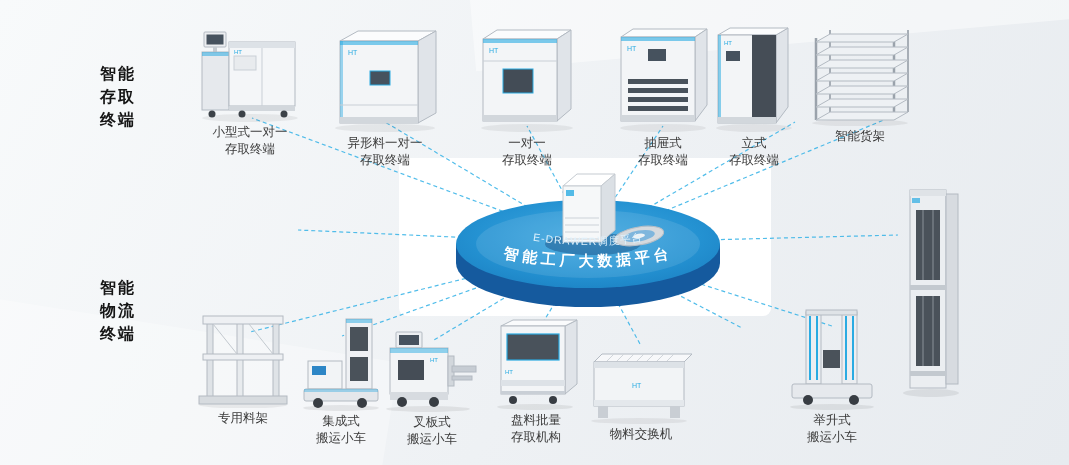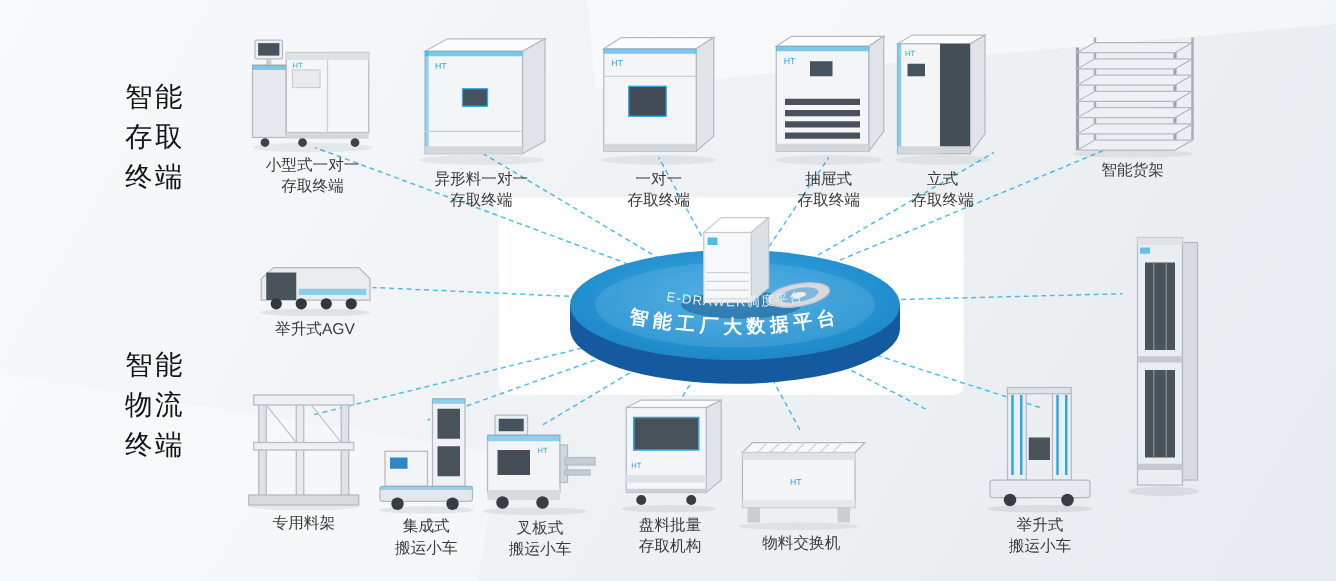--- a/index.html
+++ b/index.html
@@ -5,38 +5,38 @@
   * { margin:0; padding:0; box-sizing:border-box; }
   body { font-family:"Liberation Sans","DejaVu Sans",sans-serif; background:#e9edf1; }
   .stage { position:relative; width:1069px; height:465px; overflow:hidden;
            background:linear-gradient(120deg,#f8fafb 0%,#eef1f4 55%,#e7ebef 100%); }
   .deco { position:absolute; background:rgba(255,255,255,.45); }
   .deco1 { left:470px; top:-70px; width:720px; height:110px; transform:rotate(-5deg); }
   .deco2 { left:-140px; top:320px; width:520px; height:280px; transform:rotate(9deg); background:rgba(255,255,255,.30); }
   .center-panel { position:absolute; left:399px; top:158px; width:372px; height:158px;
                   background:#ffffff; border-radius:8px; }
   .lines-svg { position:absolute; left:0; top:0; }
-  .section-label { position:absolute; font-weight:400; font-size:22px; color:#151515;
+  .section-label { position:absolute; font-weight:700; font-size:16px; color:#151515;
                    line-height:1.45; letter-spacing:2px; white-space:pre-line; }
   .sec-storage { left:100px; top:62px; }
   .sec-logistics { left:100px; top:276px; }
   .device { position:absolute; display:flex; flex-direction:column; align-items:center; width:120px; }
   .device .label { margin-top:2px; font-size:12.5px; color:#3a3a3a; text-align:center;
                    line-height:1.35; white-space:pre-line; }
   .tower-wrap { position:absolute; left:898px; top:186px; }
   .tower-label { position:absolute; left:968px; top:270px; font-size:12.5px; color:#3a3a3a;
                  line-height:1.5; white-space:pre-line; }
   .platform { position:absolute; left:443px; top:160px; }
   
   .d-small    { left:190px; top:30px; }
   .d-irr      { left:325px; top:25px; }
   .d-oto      { left:467px; top:25px; }
   .d-drawer   { left:603px; top:25px; }
   .d-vert     { left:694px; top:25px; }
-  .d-shelf    { left:846px; top:26px; }
+  .d-shelf    { left:800px; top:26px; }
   .d-agv      { left:192px; top:207px; }
   .d-rack     { left:183px; top:308px; }
   .d-icart    { left:281px; top:315px; }
   .d-fcart    { left:372px; top:320px; }
   .d-batch    { left:476px; top:318px; }
   .d-exch     { left:581px; top:348px; }
   .d-robot    { left:684px; top:312px; }
   .d-lcart    { left:772px; top:308px; }
 </style>
 </head>
@@ -214,33 +214,20 @@
       <polygon points="8,29 86,29 100,21 22,21" fill="#eef1f4" stroke="#b3bac2"></polygon>
       <polygon points="8,42 86,42 100,34 22,34" fill="#eef1f4" stroke="#b3bac2"></polygon>
       <polygon points="8,55 86,55 100,47 22,47" fill="#eef1f4" stroke="#b3bac2"></polygon>
       <polygon points="8,68 86,68 100,60 22,60" fill="#eef1f4" stroke="#b3bac2"></polygon>
       <polygon points="8,81 86,81 100,73 22,73" fill="#eef1f4" stroke="#b3bac2"></polygon>
       <polygon points="8,94 86,94 100,86 22,86" fill="#eef1f4" stroke="#b3bac2"></polygon>
     </svg>
     <div class="label">智能货架</div>
   </div>
 
-  <div class="device d-agv">
-    <svg width="95" height="46" viewBox="0 0 95 46">
-      <ellipse cx="47" cy="43" rx="44" ry="3" fill="rgba(0,0,0,.08)"></ellipse>
-      <polygon points="4,16 14,7 82,7 91,16 91,33 4,33" fill="#eaedf0" stroke="#b3bac2"></polygon>
-      <rect x="8" y="11" width="24" height="22" fill="#4a525a"></rect>
-      <rect x="34" y="24" width="54" height="5" fill="#2aabe2" opacity=".5"></rect>
-      <circle cx="16" cy="36" r="4.5" fill="#33383d"></circle>
-      <circle cx="36" cy="36" r="4.5" fill="#33383d"></circle>
-      <circle cx="56" cy="36" r="4.5" fill="#33383d"></circle>
-      <circle cx="76" cy="36" r="4.5" fill="#33383d"></circle>
-    </svg>
-    <div class="label">举升式AGV</div>
-  </div>
 
   <div class="tower-wrap">
     <svg width="70" height="212" viewBox="0 0 70 212">
       <ellipse cx="33" cy="207" rx="28" ry="4" fill="rgba(0,0,0,.07)"></ellipse>
       <rect x="12" y="4" width="36" height="198" fill="#ebeef1" stroke="#b3bac2"></rect>
       <rect x="48" y="8" width="12" height="190" fill="#d7dbe0" stroke="#b3bac2"></rect>
       <rect x="12" y="4" width="36" height="6" fill="#dfe3e7"></rect>
       <rect x="18" y="24" width="24" height="70" fill="#4a525a"></rect>
       <rect x="18" y="110" width="24" height="70" fill="#4a525a"></rect>
       <line x1="25" y1="24" x2="25" y2="94" stroke="#8a9299"></line>

